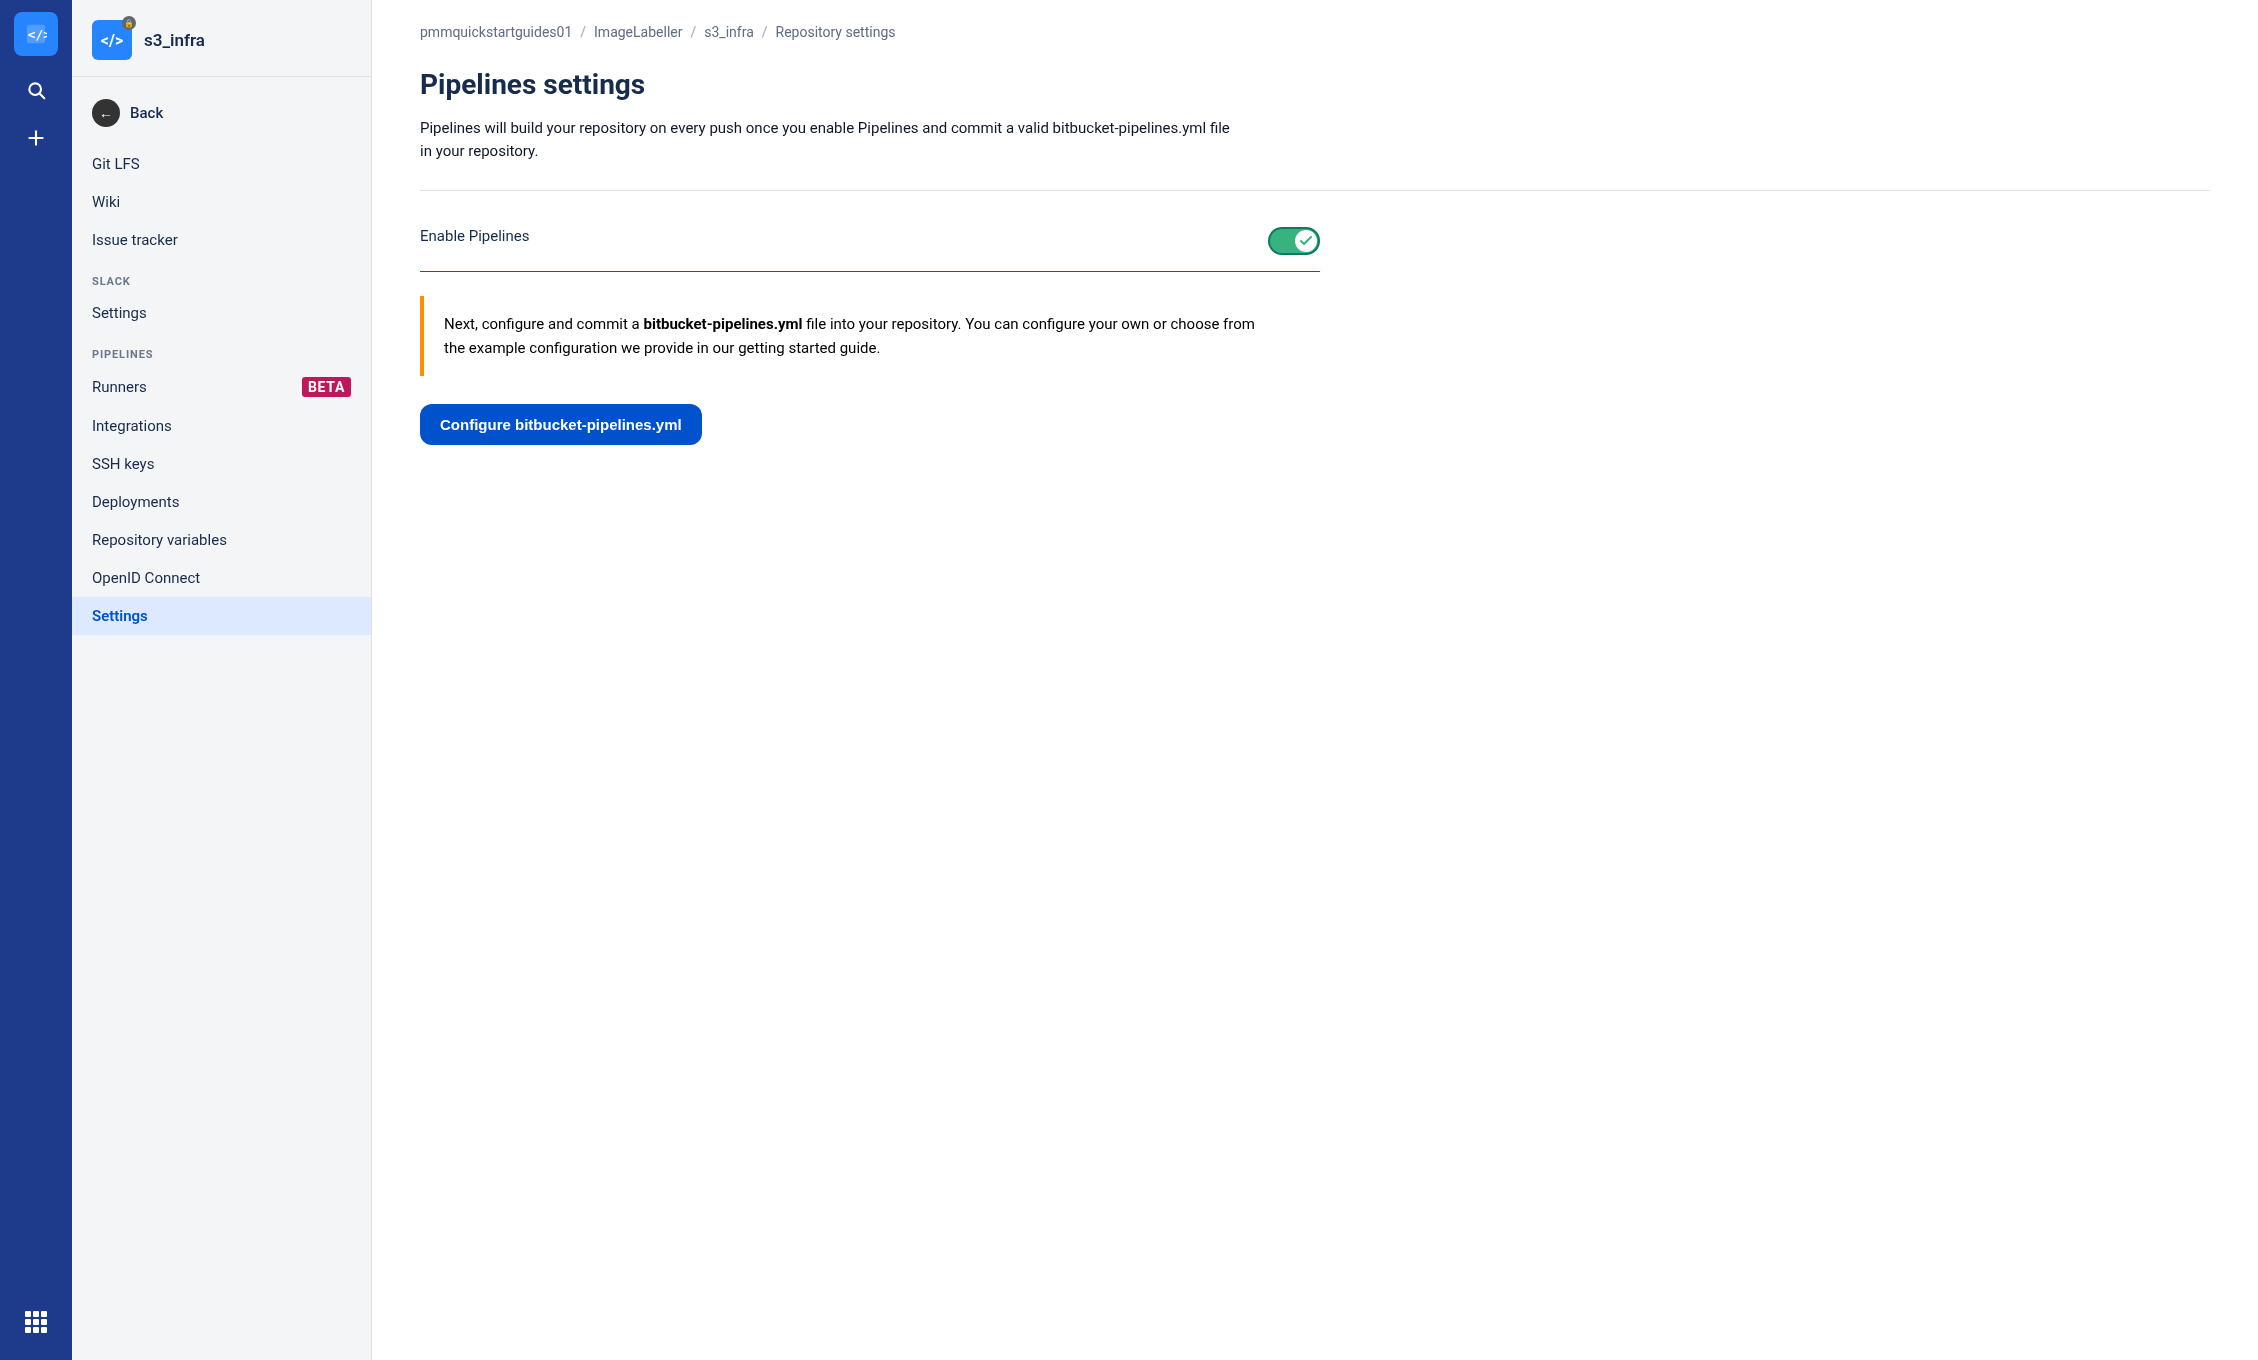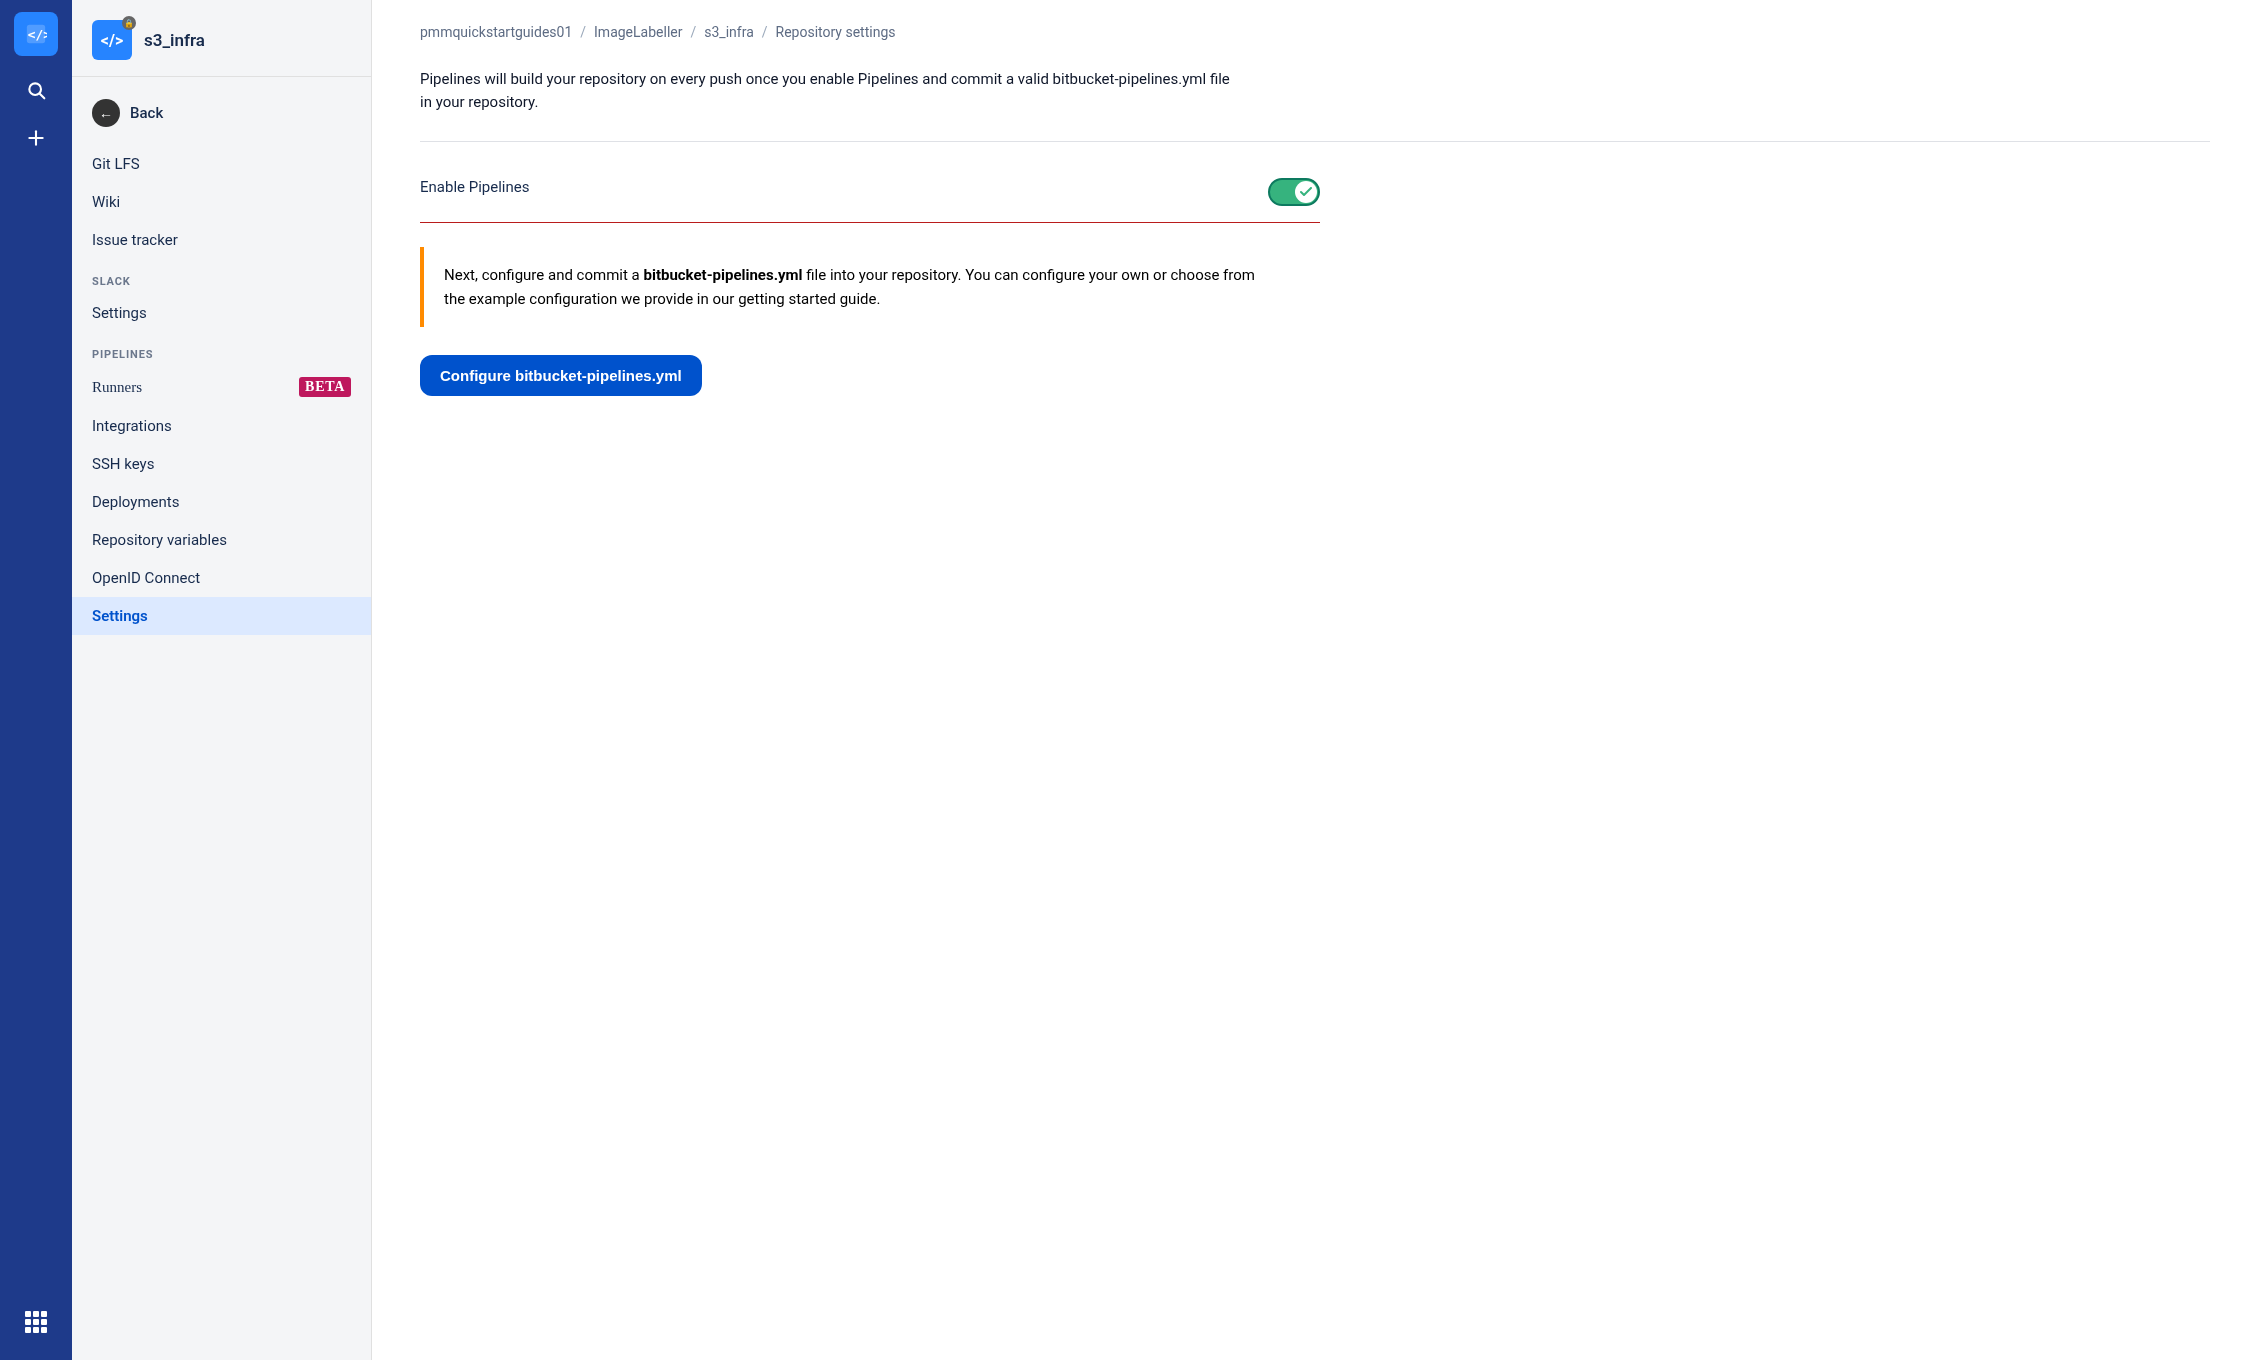--- a/index.html
+++ b/index.html
@@ -352,21 +352,21 @@
     <div class="sidebar-item">
       <span>Issue tracker</span>
     </div>
 
     <div class="sidebar-section-label">SLACK</div>
     <div class="sidebar-item">
       <span>Settings</span>
     </div>
 
     <div class="sidebar-section-label">PIPELINES</div>
-    <div class="sidebar-item" style="display:flex;align-items:center;justify-content:space-between;font-family:Liberation Serif, serif;">
+    <div class="sidebar-item" style="display:flex;align-items:center;justify-content:space-between;">
       <span>Runners</span>
       <span class="beta-badge">BETA</span>
     </div>
     <div class="sidebar-item">
       <span>Integrations</span>
     </div>
     <div class="sidebar-item">
       <span>SSH keys</span>
     </div>
     <div class="sidebar-item">
@@ -391,20 +391,21 @@
     <a href="#">pmmquickstartguides01</a>
     <span class="breadcrumb-sep">/</span>
     <a href="#">ImageLabeller</a>
     <span class="breadcrumb-sep">/</span>
     <a href="#">s3_infra</a>
     <span class="breadcrumb-sep">/</span>
     <span>Repository settings</span>
   </div>
 
   
+  <h1 class="page-title">Pipelines settings</h1>
 
   
   <p class="page-description">Pipelines will build your repository on every push once you enable Pipelines and commit a valid bitbucket-pipelines.yml file in your repository.</p>
 
   <hr class="divider">
 
   
   <div class="toggle-row">
     <span class="toggle-label">Enable Pipelines</span>
     <div class="toggle-switch">

